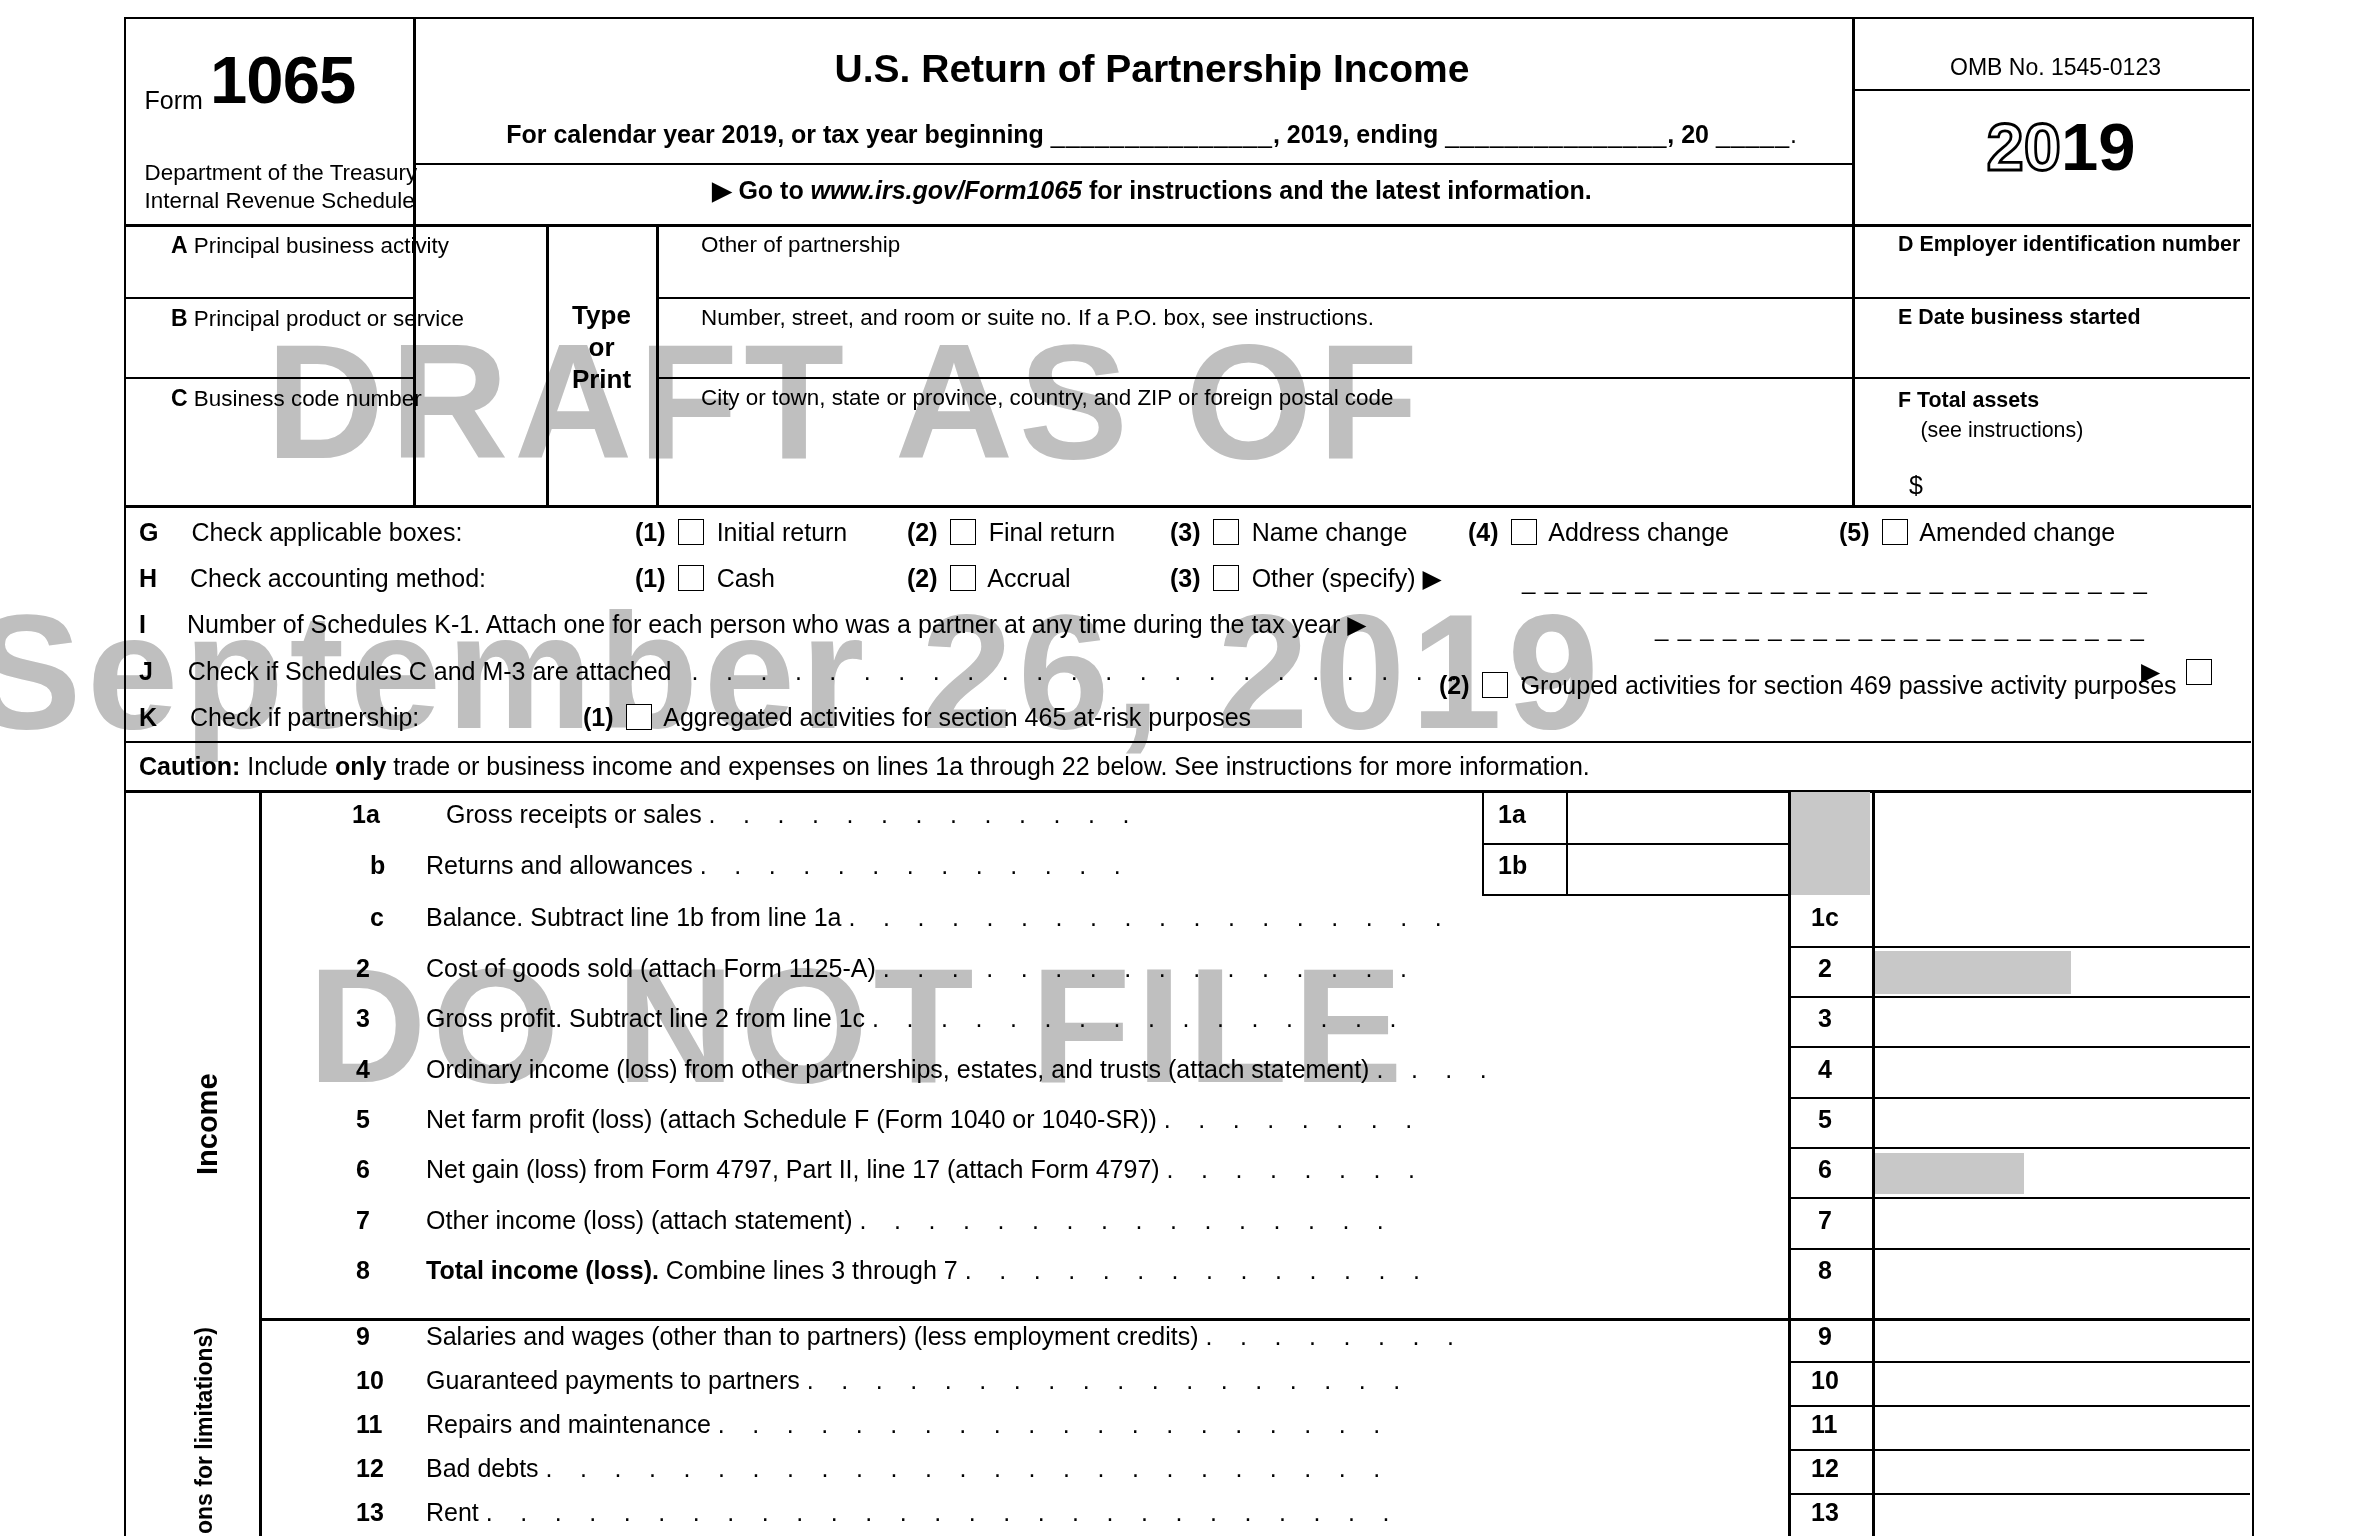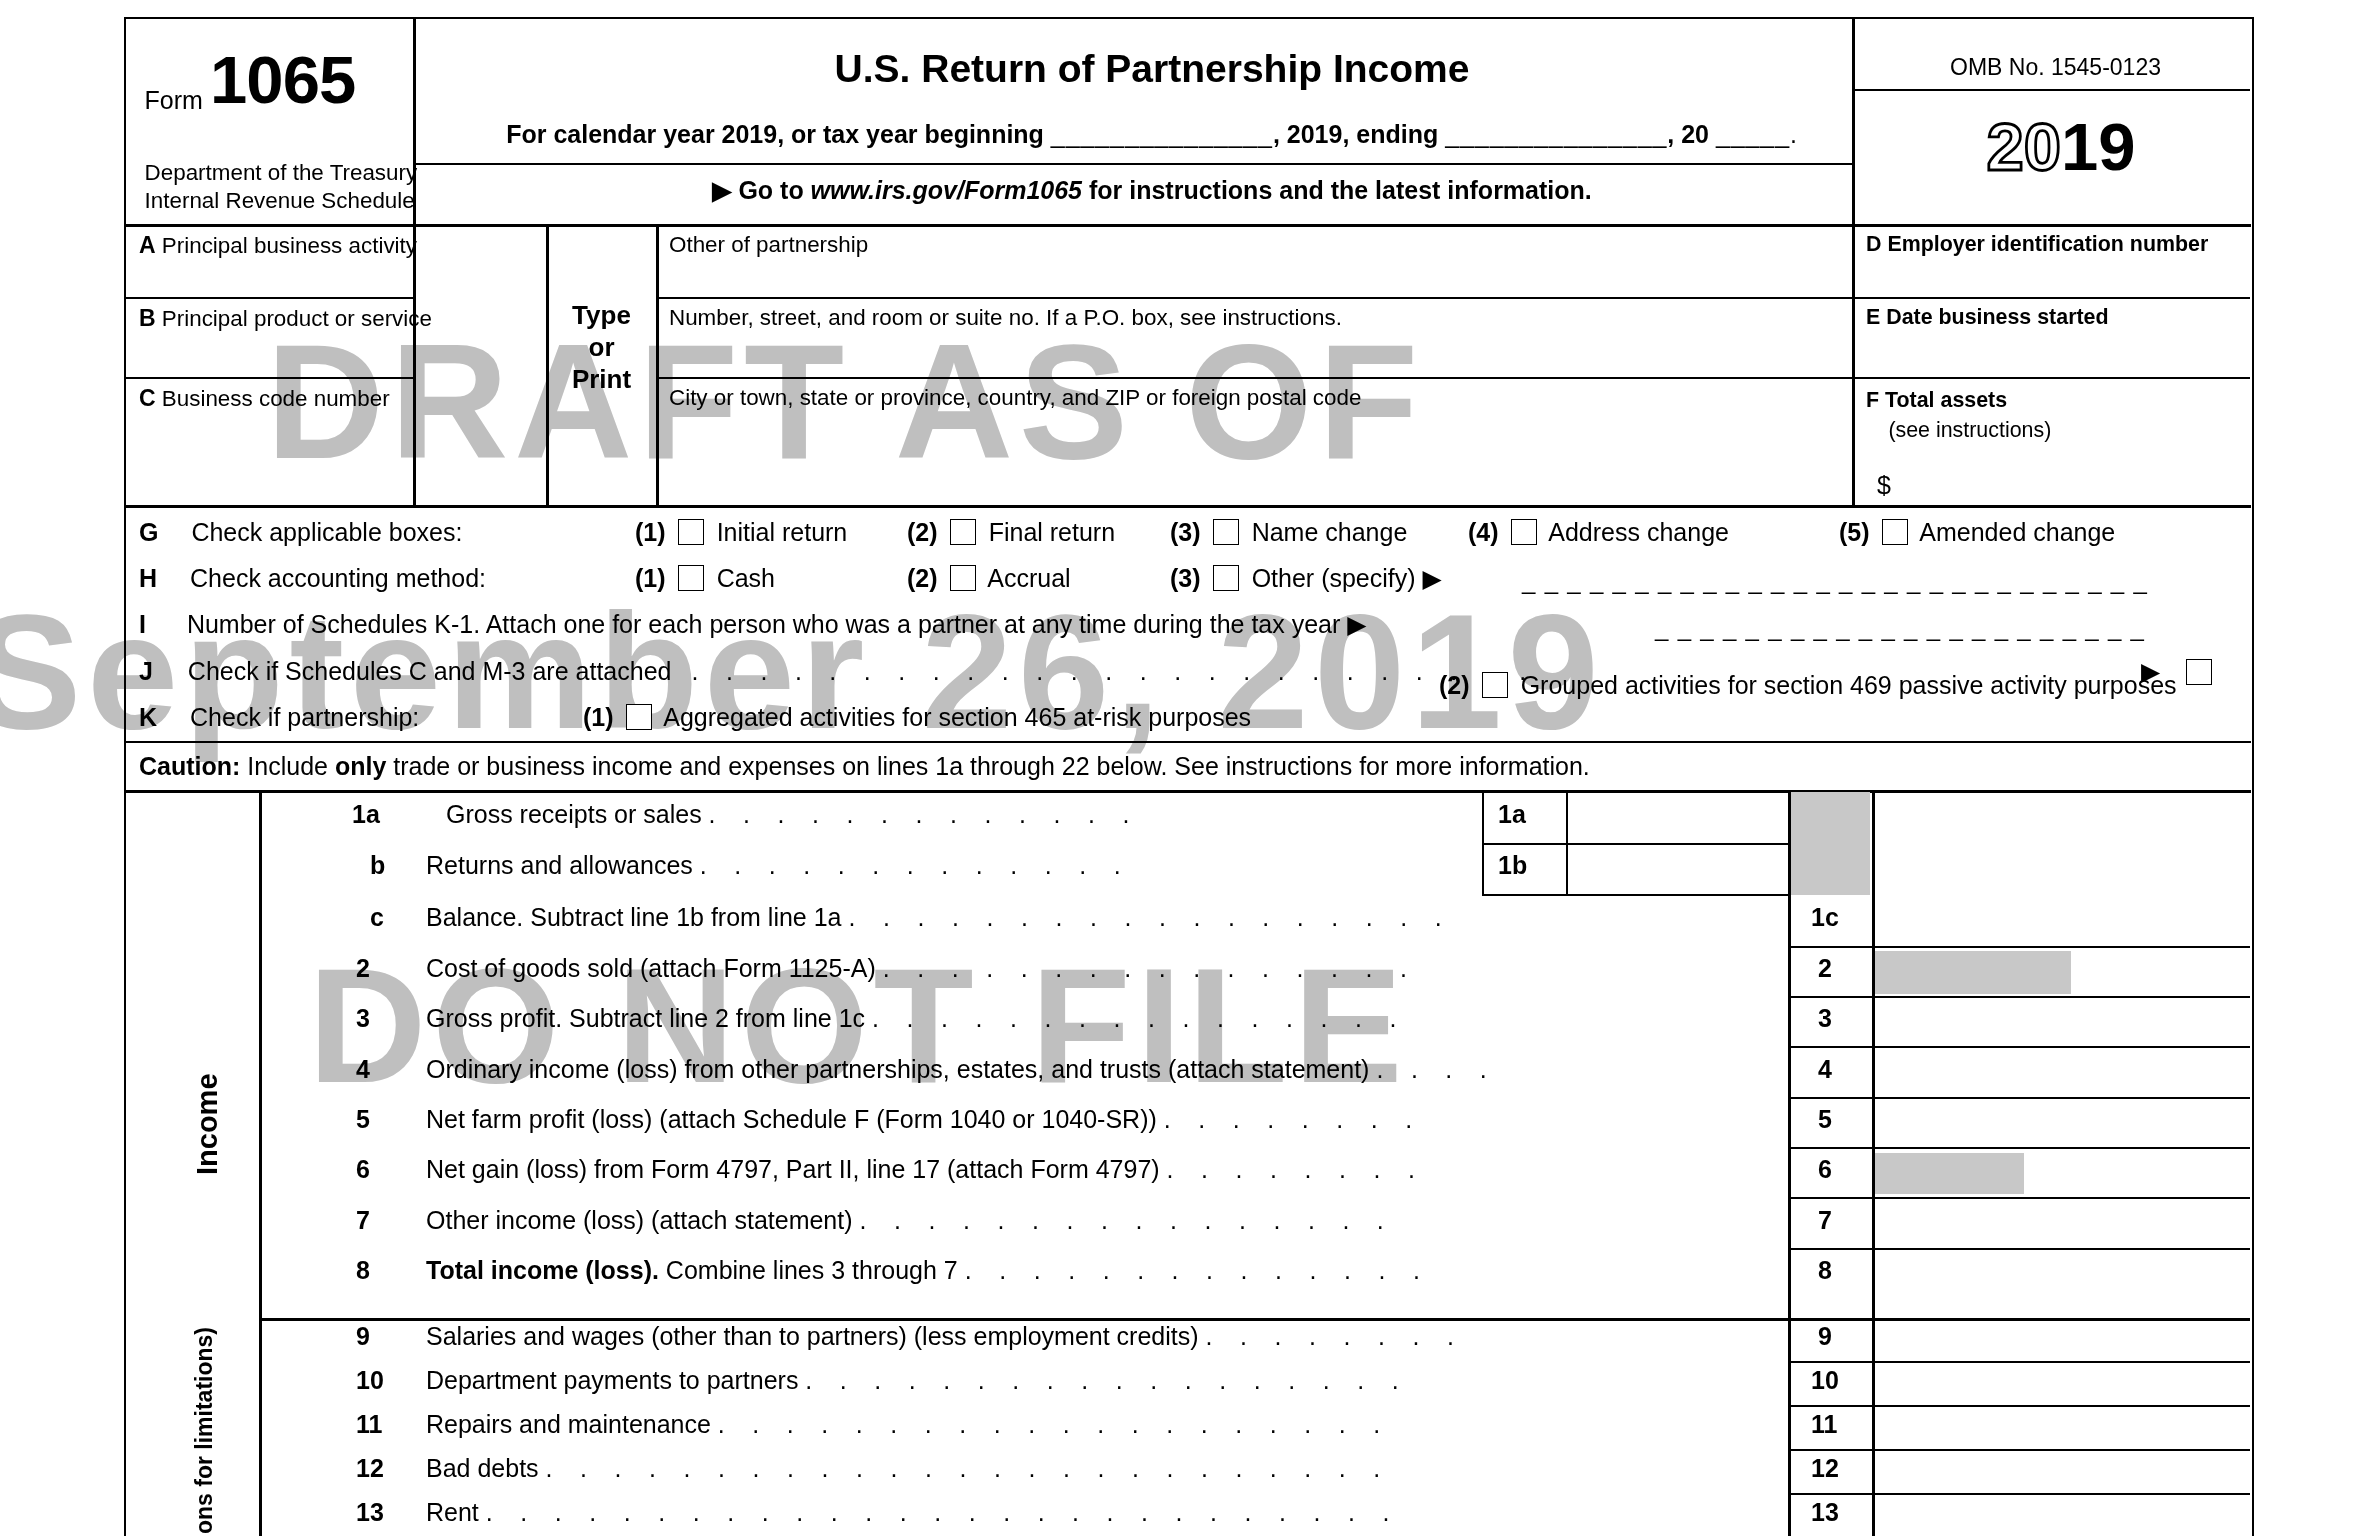--- a/index.html
+++ b/index.html
@@ -106,21 +106,21 @@
     width: 364px; text-align: center;
     font-size: 67px; font-weight: bold;
   }
   .yearbig .hollow {
     color: #fff;
     -webkit-text-stroke: 2.8px #000;
     text-stroke: 2.8px #000;
   }
 
   
-  .fl { position: absolute; font-size: 22.4px; }
+  .fl { position: absolute; font-size: 22.4px; margin-left: 32px; }
   .fl b { font-size: 23px; }
   .typeprint {
     position: absolute; left: 429px; top: 280px;
     width: 93px; text-align: center;
     font-size: 26px; font-weight: bold; line-height: 32px;
   }
   .colD { font-weight: bold; font-size: 21.4px; }
 
   
   .row-lbl { position: absolute; font-size: 25px; }
@@ -446,21 +446,21 @@
     <div class="linetxt" style="left:300px; top:1303px;">
       <span>Salaries and wages (other than to partners) (less employment credits)</span>
       <span class="dots">.  .  .  .  .  .  .  .</span>
     </div>
     <div class="boxnum" style="left:1692px; top:1303px;">9</div>
     <div class="abs" style="left:1749px; top:1301px; width:373px; height:41px;"></div>
 
     <div class="thin" style="left:1662px; top:1386px; width:462px;"></div>
     <div class="lineno" style="left:230px; top:1347px;">10</div>
     <div class="linetxt" style="left:300px; top:1347px;">
-      <span>Department payments to partners</span>
+      <span>Guaranteed payments to partners</span>
       <span class="dots">.  .  .  .  .  .  .  .  .  .  .  .  .  .  .  .  .  .</span>
     </div>
     <div class="boxnum" style="left:1685px; top:1347px;">10</div>
     <div class="abs" style="left:1749px; top:1345px; width:373px; height:41px;"></div>
 
     <div class="thin" style="left:1662px; top:1430px; width:462px;"></div>
     <div class="lineno" style="left:230px; top:1391px;">11</div>
     <div class="linetxt" style="left:300px; top:1391px;">
       <span>Repairs and maintenance</span>
       <span class="dots">.  .  .  .  .  .  .  .  .  .  .  .  .  .  .  .  .  .  .  .</span>

